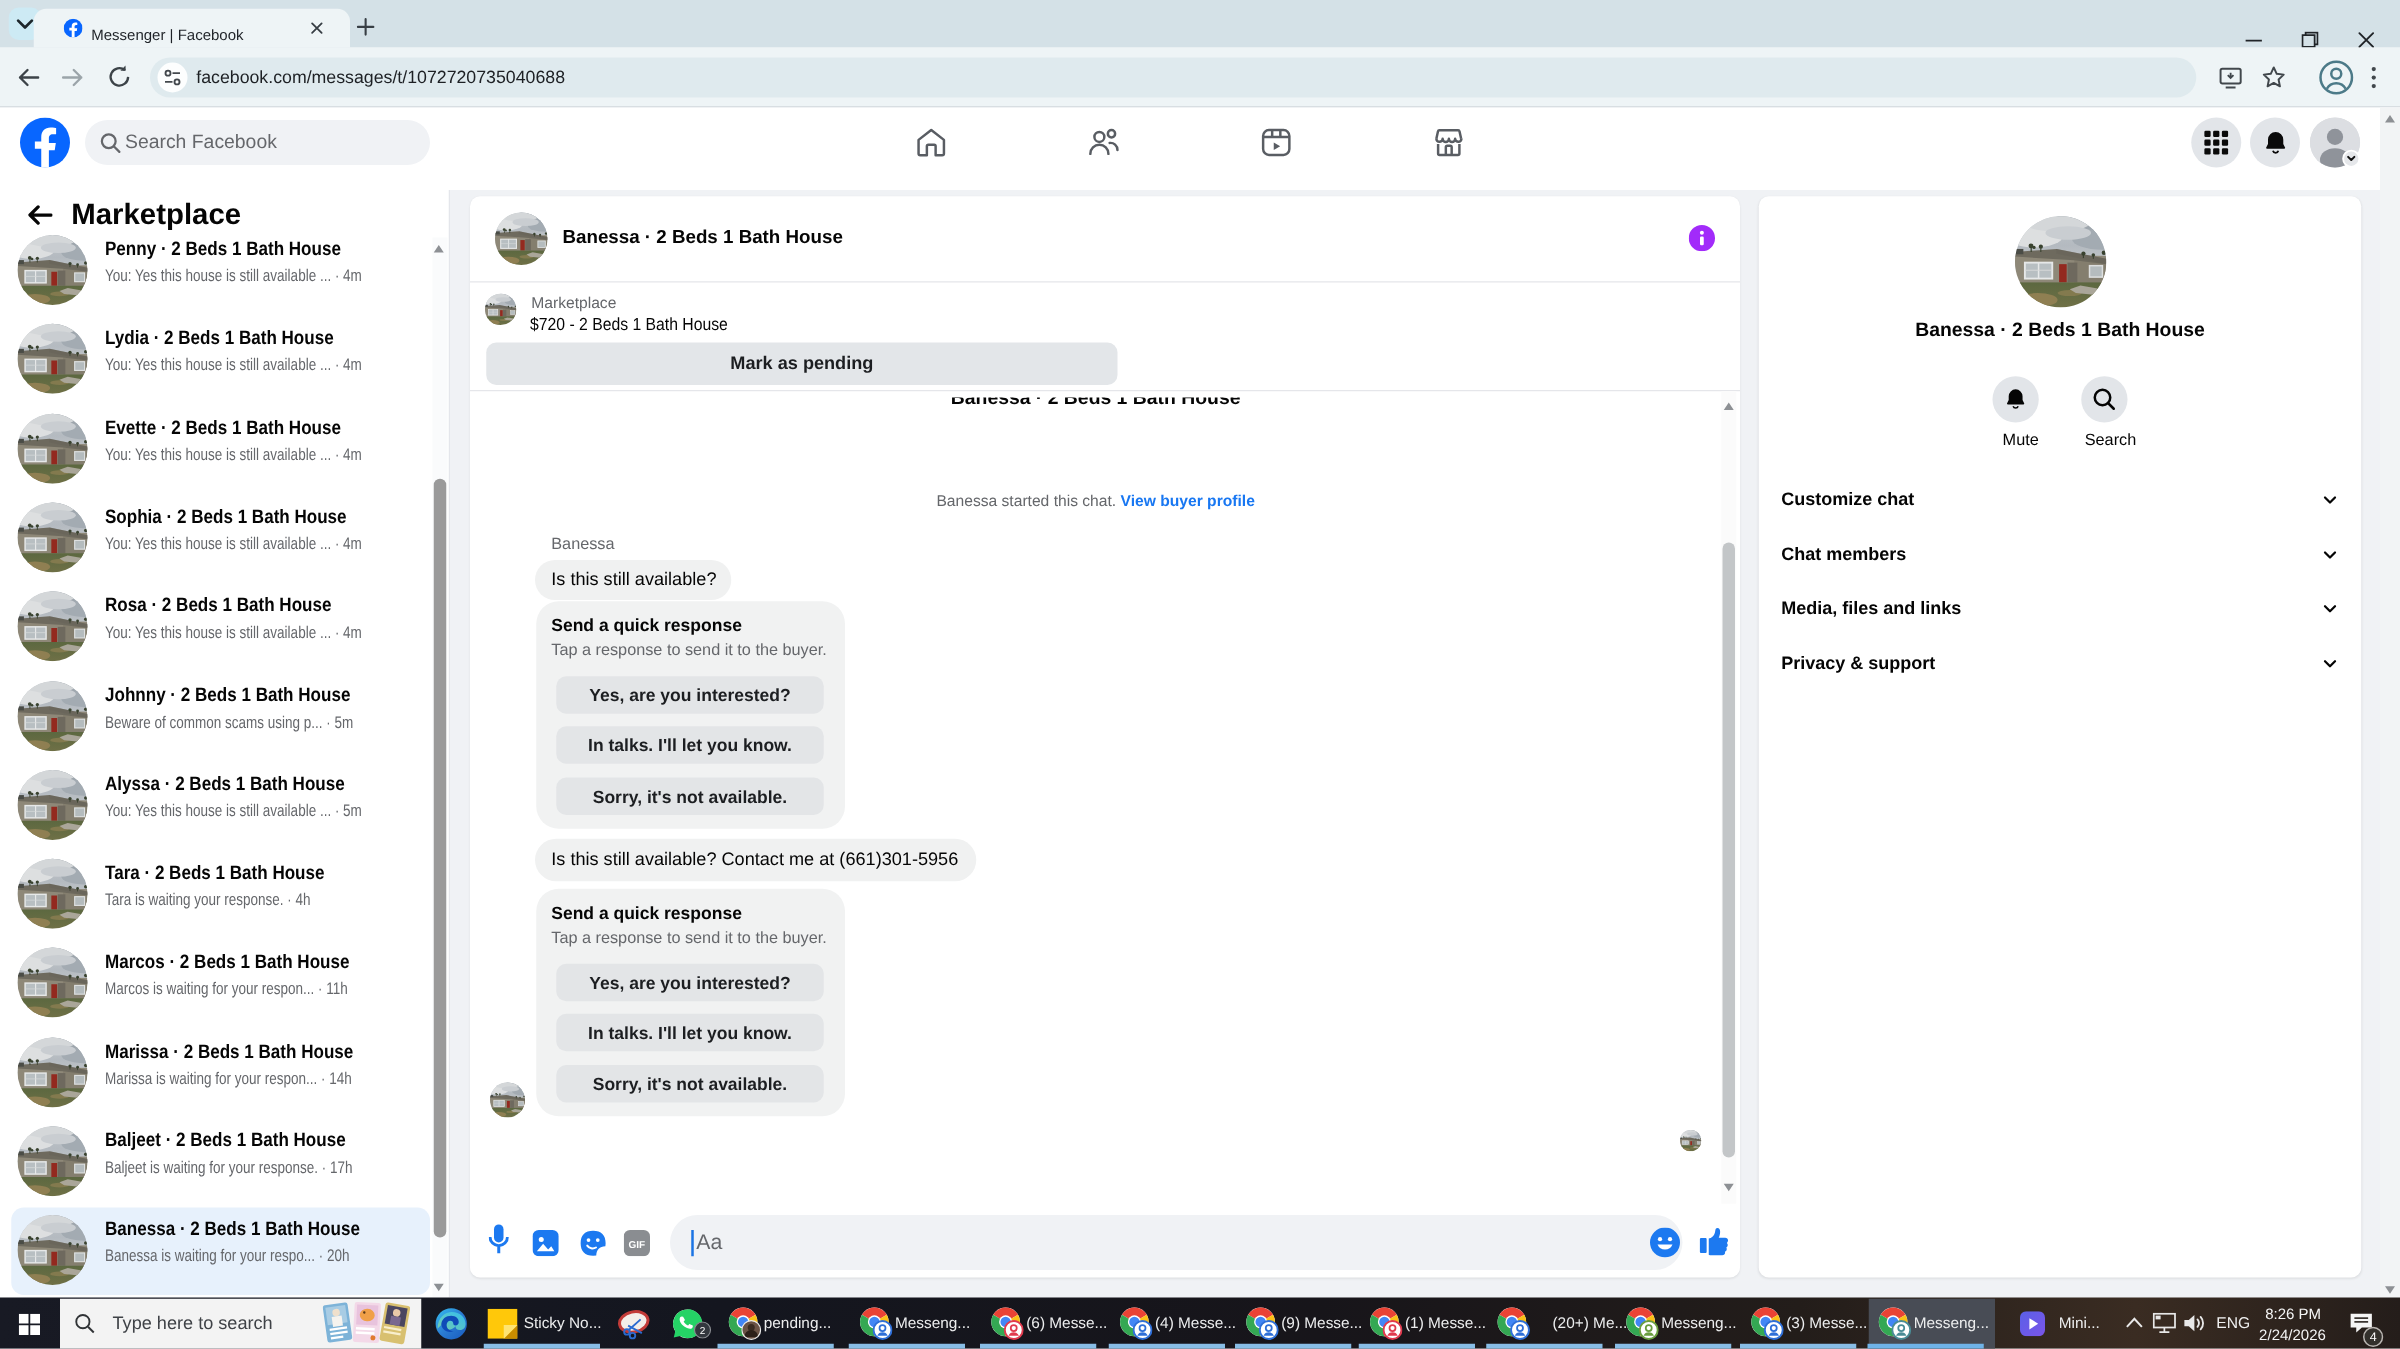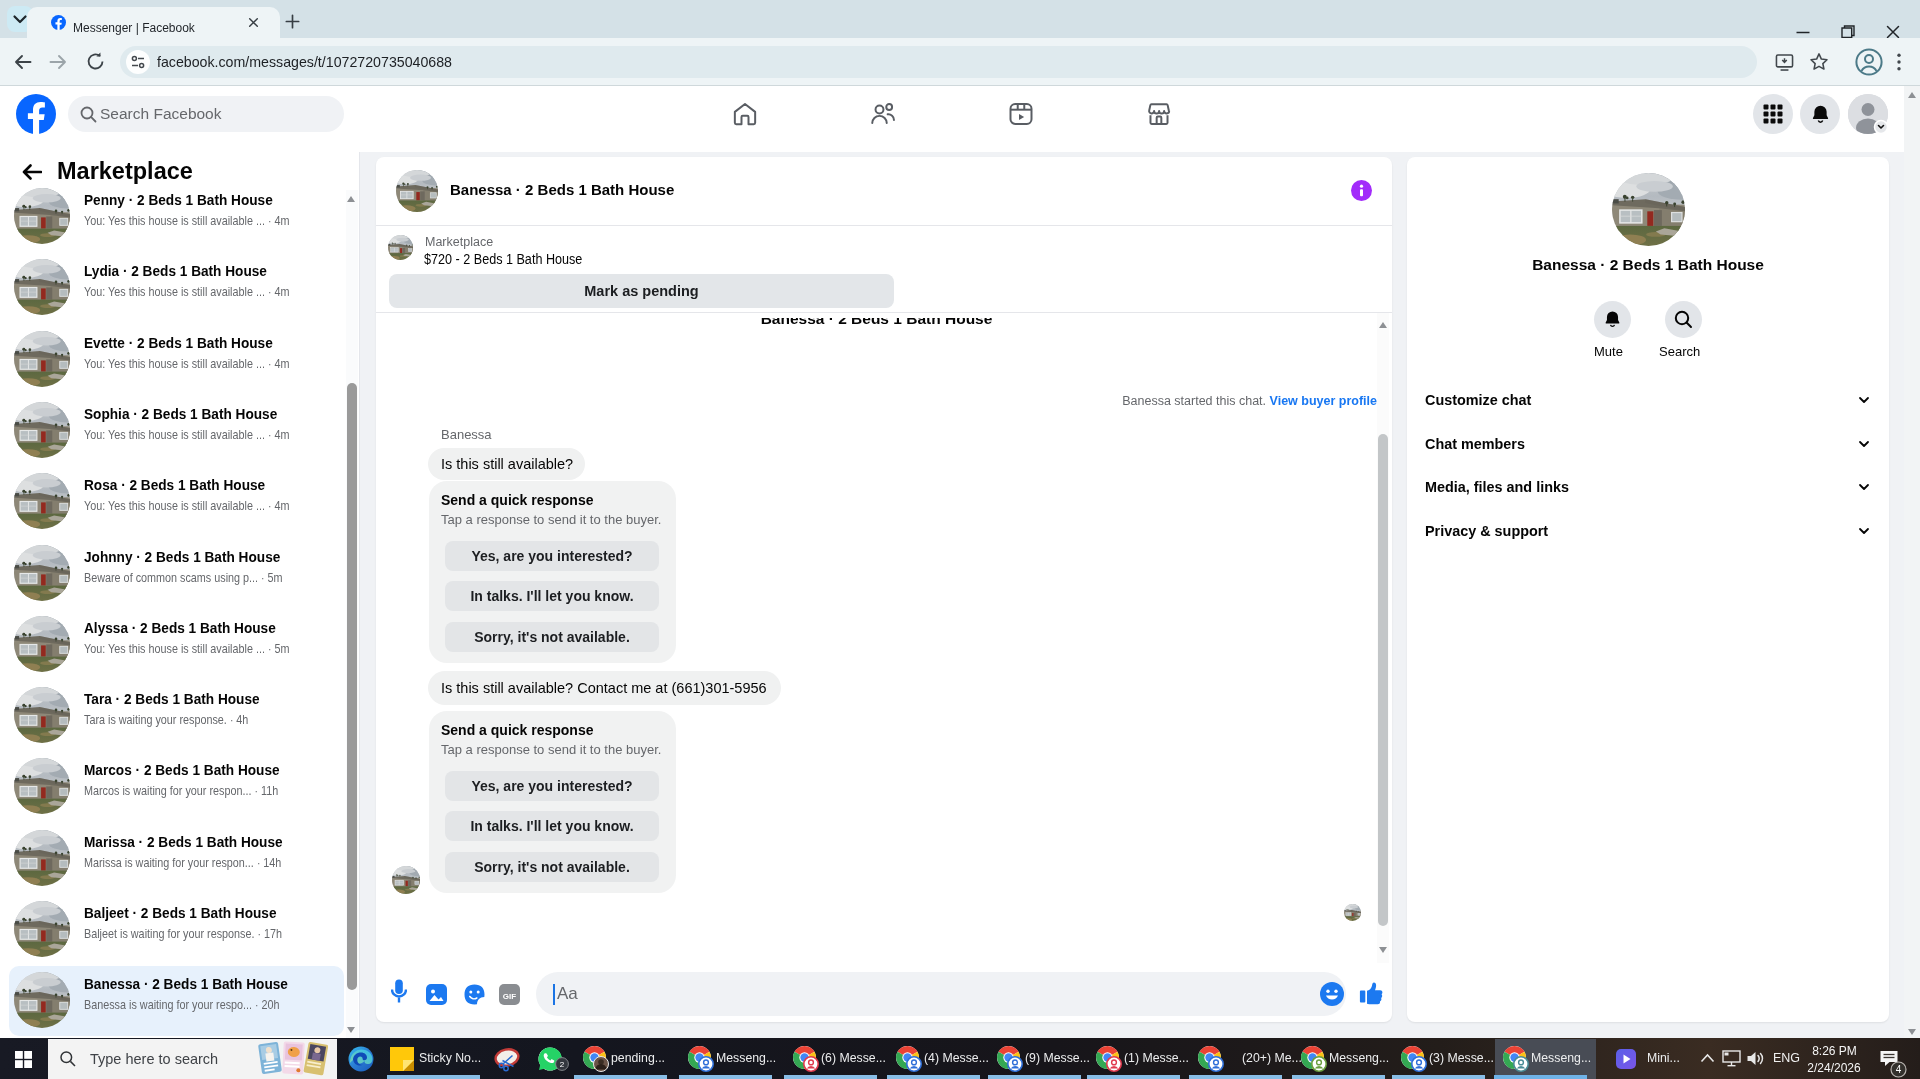--- a/index.html
+++ b/index.html
@@ -55,21 +55,21 @@
   .qsub { position:absolute; left:12px; top:31px; font-size:13px; color:#65676b; }
   .qbtn { position:absolute; left:16px; width:214px; height:30px; background:#e3e5e7; border-radius:8px; font-size:14px; font-weight:bold; color:#1c1e21; text-align:center; line-height:30px; }
 
   #inputrow { position:absolute; left:0; top:806px; width:1016px; height:59px; }
   #aapill { position:absolute; left:160px; top:9px; width:810px; height:44px; border-radius:22px; background:#f0f2f5; }
 
   
   #rightpanel { position:absolute; left:1407px; top:5px; width:482px; height:865px; background:#fff; border-radius:8px; box-shadow:0 1px 2px rgba(0,0,0,0.08); }
   #rp-name { position:absolute; left:0; top:99px; width:482px; text-align:center; font-size:15.5px; font-weight:bold; color:#050505; }
   .rp-circ { position:absolute; top:144px; width:37px; height:37px; border-radius:50%; background:#e2e5e9; }
-  .rp-lab { position:absolute; top:187px; font-size:13px; color:#050505; text-align:left; }
+  .rp-lab { position:absolute; top:187px; font-size:13px; color:#050505; text-align:right; }
   .rp-row { position:absolute; left:18px; font-size:14.4px; font-weight:bold; color:#050505; }
   .rp-chev { position:absolute; left:451px; width:12px; height:12px; }
 
   
   #taskbar { position:absolute; left:0; top:1038px; width:1920px; height:41px; background:linear-gradient(90deg,#181a24 0%,#14161f 30%,#17151a 55%,#231d1a 75%,#3a2c22 89%,#241d1a 100%); }
   #tsearch { position:absolute; left:48px; top:1px; width:289px; height:40px; background:#f3f3f3; }
   #tsearchtxt { position:absolute; left:90px; top:0; height:40px; line-height:40px; font-size:14.5px; color:#3f4247; }
   .ttile-text { position:absolute; top:1038px; height:41px; line-height:41px; font-size:12.3px; color:#ecedee; white-space:nowrap; }
   .tbar { position:absolute; top:37px; height:4px; background:#88bde6; }
   #activetile { position:absolute; left:1495px; top:1039px; width:101px; height:40px; background:#484c55; }
@@ -388,21 +388,21 @@
       </svg>
     <div id="mp-label">Marketplace</div>
     <div id="mp-price">$720 - 2 Beds 1 Bath House</div>
     <div class="graybtn" style="left:13px;width:505px;">Mark as pending</div>
     <div id="chat-divider2"></div>
 
     <div id="chatscroll">
       <div style="position:absolute;left:0;top:5px;width:1001px;height:6px;overflow:hidden;">
           <div style="margin-top:-8px;text-align:center;font-size:15.5px;font-weight:bold;color:#050505;">Banessa · 2 Beds 1 Bath House</div>
         </div>
-      <div style="position:absolute;left:0px;top:81px;width:1001px;text-align:right;font-size:12.5px;color:#65676b;">Banessa started this chat. <span style="color:#1877f2;font-weight:bold;">View buyer profile</span></div>
+      <div style="position:absolute;left:0px;top:81px;width:1001px;text-align:center;font-size:12.5px;color:#65676b;">Banessa started this chat. <span style="color:#1877f2;font-weight:bold;">View buyer profile</span></div>
       <div style="position:absolute;left:65px;top:114px;font-size:13px;color:#65676b;">Banessa</div>
       <div class="bubble" style="left:52px;top:135px;width:157px;height:32px;line-height:32px;padding-left:13px;">Is this still available?</div>
 
       <div class="qcard" style="top:168px;">
         <div class="qtitle">Send a quick response</div>
         <div class="qsub">Tap a response to send it to the buyer.</div>
         <div class="qbtn" style="top:60px;">Yes, are you interested?</div>
         <div class="qbtn" style="top:100px;">In talks. I'll let you know.</div>
         <div class="qbtn" style="top:141px;">Sorry, it's not available.</div>
       </div>

